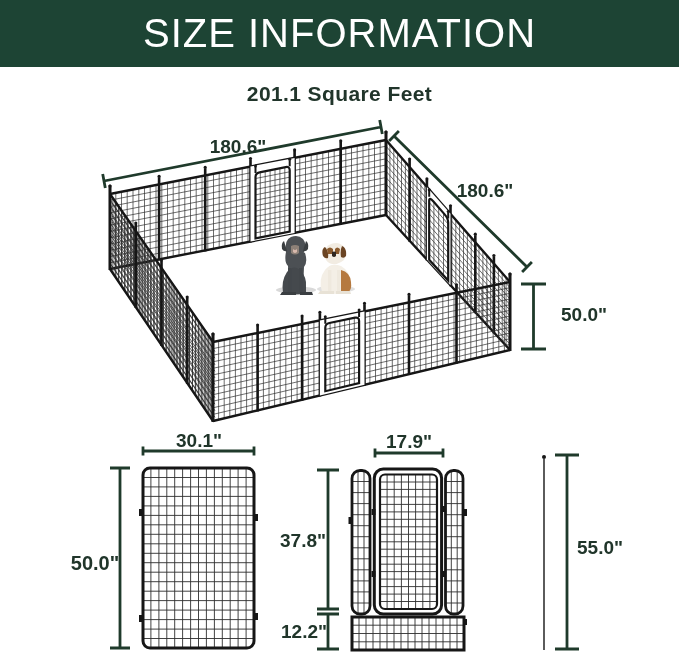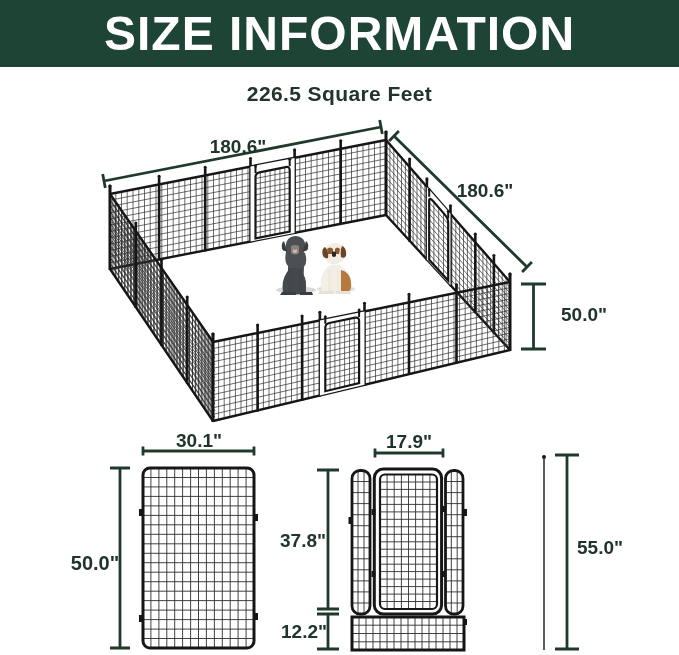--- a/index.html
+++ b/index.html
@@ -1,27 +1,27 @@
 <!DOCTYPE html>
 <html><head>
 <meta charset="utf-8">
 <style>
 html,body{margin:0;padding:0;width:679px;height:655px;background:#ffffff;overflow:hidden;font-family:"Liberation Sans",sans-serif;}
 .hdr{position:absolute;left:0;top:0;width:679px;height:67px;background:#1d4434;display:flex;align-items:center;justify-content:center;}
-.hdr span{color:#fff;font-weight:bold;font-size:48px;letter-spacing:1px;}
+.hdr span{color:#fff;font-weight:normal;font-size:40px;letter-spacing:1px;}
 .sub{position:absolute;left:0;top:82px;width:679px;text-align:center;color:#21352b;font-weight:bold;font-size:21px;letter-spacing:0.4px;}
 </style>
 </head>
 <body>
 
 <div class="hdr">
     <span>SIZE INFORMATION</span>
   </div>
 
-<div class="sub">226.5 Square Feet</div>
+<div class="sub">201.1 Square Feet</div>
 <svg width="679" height="655" viewBox="0 0 679 655" xmlns="http://www.w3.org/2000/svg" style="position:absolute;left:0;top:0">
 
 <g>
       <path d="M115.8 267.9L115.8 192.9M121.5 266.8L121.5 191.8M127.2 265.6L127.2 190.6M133 264.5L133 189.5M138.8 263.4L138.8 188.4M144.5 262.2L144.5 187.2M150.2 261.1L150.2 186.1M156 260L156 185M161.8 258.9L161.8 183.9M167.5 257.8L167.5 182.8M173.2 256.6L173.2 181.6M179 255.5L179 180.5M184.8 254.4L184.8 179.4M190.5 253.2L190.5 178.2M196.2 252.1L196.2 177.1M202 251L202 176M207.8 249.9L207.8 174.9M213.5 248.8L213.5 173.8M219.2 247.6L219.2 172.6M225 246.5L225 171.5M230.8 245.4L230.8 170.4M236.5 244.2L236.5 169.2M242.2 243.1L242.2 168.1M248 242L248 167M299.8 231.9L299.8 156.9M305.5 230.8L305.5 155.8M311.2 229.6L311.2 154.6M317 228.5L317 153.5M322.8 227.4L322.8 152.4M328.5 226.2L328.5 151.2M334.2 225.1L334.2 150.1M340 224L340 149M345.8 222.9L345.8 147.9M351.5 221.8L351.5 146.8M357.2 220.6L357.2 145.6M363 219.5L363 144.5M368.8 218.4L368.8 143.4M374.5 217.2L374.5 142.2M380.2 216.1L380.2 141.1M110 262.8L250.5 235.3M294.6 226.6L386 208.8M110 256.5L250.5 229M294.6 220.4L386 202.5M110 250.2L250.5 222.8M294.6 214.1L386 196.2M110 244L250.5 216.5M294.6 207.9L386 190M110 237.8L250.5 210.3M294.6 201.6L386 183.8M110 231.5L250.5 204M294.6 195.4L386 177.5M110 225.2L250.5 197.8M294.6 189.1L386 171.2M110 219L250.5 191.5M294.6 182.9L386 165M110 212.8L250.5 185.3M294.6 176.6L386 158.8M110 206.5L250.5 179M294.6 170.4L386 152.5M110 200.2L250.5 172.8M294.6 164.1L386 146.2" stroke="#2e2e2e" stroke-width="0.7" fill="none"></path>
       <path d="M110 269L386 215M110 194L386 140" stroke="#161616" stroke-width="2.4" fill="none"></path>
       <path d="M110 270L110 194M110 194L110 187M159.1 260.4L159.1 184.4M159.1 184.4L159.1 177.4M205.2 251.4L205.2 175.4M205.2 175.4L205.2 168.4M250.5 242.5L250.5 166.5M250.5 166.5L250.5 159.5M294.6 233.9L294.6 157.9M294.6 157.9L294.6 150.9M340.7 224.9L340.7 148.9M340.7 148.9L340.7 141.9M386 216L386 140M386 140L386 133" stroke="#161616" stroke-width="2.6" fill="none"></path>
       <circle cx="110" cy="186" r="1.6" fill="#161616"></circle>
       <circle cx="159.1" cy="176.4" r="1.6" fill="#161616"></circle>
       <circle cx="205.2" cy="167.4" r="1.6" fill="#161616"></circle>
       <circle cx="250.5" cy="158.5" r="1.6" fill="#161616"></circle>

